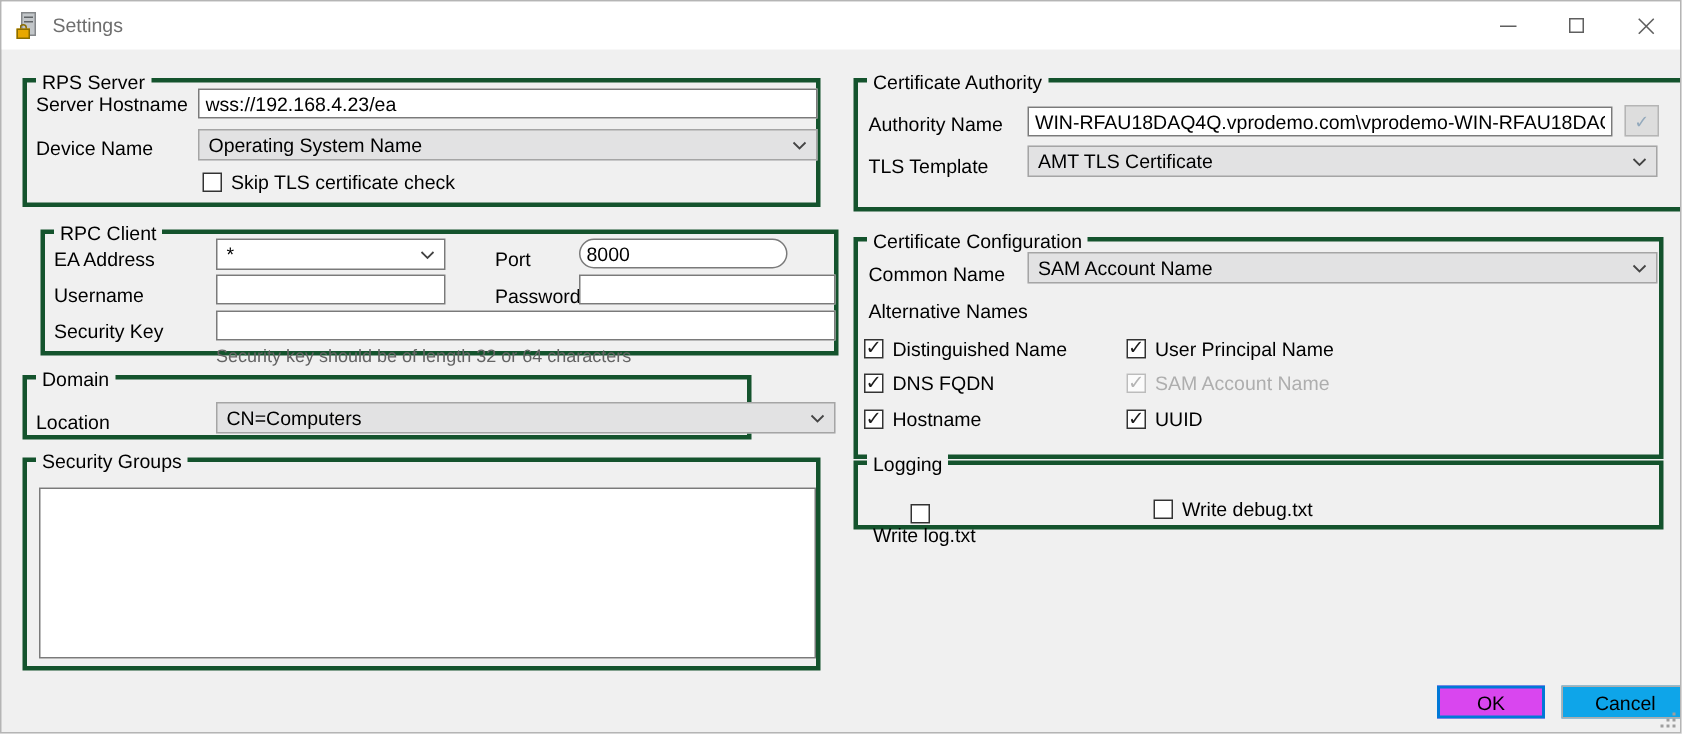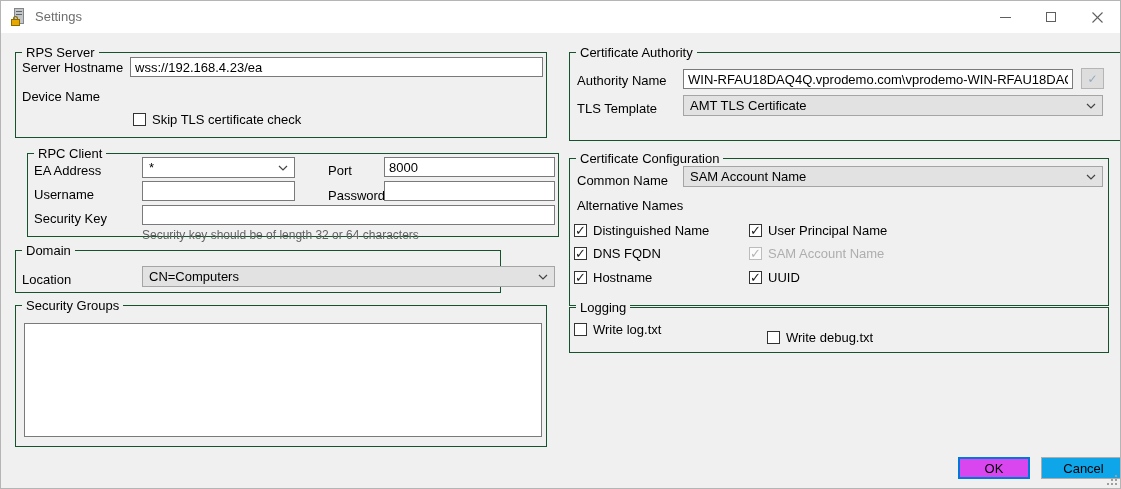--- a/index.html
+++ b/index.html
@@ -19,21 +19,21 @@
   .app-icon .slot1,.app-icon .slot2{position:absolute;left:1px;width:6px;height:1px;background:#5f6366;}
   .app-icon .slot1{top:2px}.app-icon .slot2{top:5px}
   .app-icon .lock{position:absolute;left:0;bottom:0;width:9px;height:7px;background:#e8a800;border:1px solid #8a6d00;}
   .app-icon .shackle{position:absolute;left:2px;bottom:6px;width:5px;height:4px;border:1px solid #8a6d00;border-bottom:none;border-radius:3px 3px 0 0;}
   .title-text{position:absolute;left:34px;top:0;line-height:32px;color:#6e6e6e;font-size:13px;}
   .win-btn{position:absolute;top:0;width:46px;height:32px;display:flex;align-items:center;justify-content:center;}
   .btn-min{right:92px}.btn-max{right:46px}.btn-close{right:0}
   .glyph-min{display:block;width:11px;height:1px;background:#5f5f5f;}
   .glyph-max{display:block;width:10px;height:10px;border:1px solid #5f5f5f;}
   
-  .group{position:absolute;border:1px solid #14532d;}
+  .group{position:absolute;border:3px solid #14532d;}
   .legend{position:absolute;top:-8px;left:6px;background:#f0f0f0;padding:0 4px;font-size:13px;color:#000;white-space:nowrap;}
   .lbl{position:absolute;white-space:nowrap;font-size:13px;color:#000;}
   .txt{position:absolute;height:20px;border:1px solid #7a7a7a;background:#fff;font-family:inherit;font-size:13px;padding:0 4px;color:#000;outline:none;}
   .combo{position:absolute;height:21px;background:#e2e2e3;border:1px solid #a5a5a5;display:flex;align-items:center;padding:0 6px;cursor:default;}
   .combo .combo-text{flex:1;white-space:nowrap;overflow:hidden;font-size:13px;}
   .combo.editable{background:#ffffff;border-color:#7a7a7a;}
   .chev{flex:0 0 auto;margin-left:4px;}
   .hint{position:absolute;color:#646464;font-size:12px;white-space:nowrap;}
   .listbox{position:absolute;background:#fff;border:1px solid #7a7a7a;}
   
@@ -82,37 +82,43 @@
           <line x1="10.5" y1="0.5" x2="0.5" y2="10.5" stroke="#5f5f5f" stroke-width="1.1"></line>
         </svg>
     </div>
   </div>
 
   <div class="group" style="left:14px;top:51px;width:532px;height:86px;">
     <span class="legend">RPS Server</span>
     <span class="lbl" style="left:6px;top:7px;">Server Hostname</span>
     <input class="txt" style="left: 114px; top: 4px; width: 413px;" value="wss://192.168.4.23/ea">
     <span class="lbl" style="left:6px;top:36px;">Device Name</span>
+    <div class="combo" style="left:114px;top:31px;width:413px;">
+      <span class="combo-text">Operating System Name</span>
+      <svg class="chev" width="10" height="6" viewBox="0 0 10 6">
+          <polyline points="1,1 5,5 9,1" fill="none" stroke="#444" stroke-width="1.2"></polyline>
+        </svg>
+    </div>
     <div class="cbrow" style="left:117px;top:59px;">
       <span class="cb"></span>
       <span class="cblabel">Skip TLS certificate check</span>
     </div>
   </div>
 
   <div class="group" style="left:26px;top:152px;width:532px;height:84px;">
     <span class="legend">RPC Client</span>
     <span class="lbl" style="left:6px;top:9px;">EA Address</span>
     <div class="combo editable" style="left:114px;top:3px;width:153px;">
       <span class="combo-text">*</span>
       <svg class="chev" width="10" height="6" viewBox="0 0 10 6">
           <polyline points="1,1 5,5 9,1" fill="none" stroke="#444" stroke-width="1.2"></polyline>
         </svg>
     </div>
     <span class="lbl" style="left:300px;top:9px;">Port</span>
-    <input class="txt" style="left: 356px; top: 3px; width: 171px;" value="8000">
+    <input class="txt" style="left: 356px; top: 3px; width: 139px; border-radius: 10px;" value="8000">
     <span class="lbl" style="left:6px;top:33px;">Username</span>
     <input class="txt" style="left: 114px; top: 27px; width: 153px;" value="">
     <span class="lbl" style="left:300px;top:34px;">Password</span>
     <input class="txt" style="left: 356px; top: 27px; width: 171px;" value="">
     <span class="lbl" style="left:6px;top:57px;">Security Key</span>
     <input class="txt" style="left: 114px; top: 51px; width: 413px;" value="">
     <span class="hint" style="left:114px;top:74px;">Security key should be of length 32 or 64 characters</span>
   </div>
 
   <div class="group" style="left:14px;top:249px;width:486px;height:43px;">
@@ -179,21 +185,21 @@
       <span class="cblabel">Hostname</span>
     </div>
     <div class="cbrow checked" style="left:179px;top:111px;justify-content:space-between;">
       <span class="cb"></span>
       <span class="cblabel">UUID</span>
     </div>
   </div>
 
   <div class="group" style="left:568px;top:306px;width:540px;height:46px;">
     <span class="legend">Logging</span>
-    <div class="cbrow" style="left:4px;top:14px;">
+    <div class="cbrow" style="left:4px;top:26px;flex-direction:column;">
       <span class="cb"></span>
       <span class="cblabel">Write log.txt</span>
     </div>
     <div class="cbrow" style="left:179px;top:22px;margin-left:18px;">
       <span class="cb"></span>
       <span class="cblabel">Write debug.txt</span>
     </div>
   </div>
 
   <div class="btn btn-ok">

